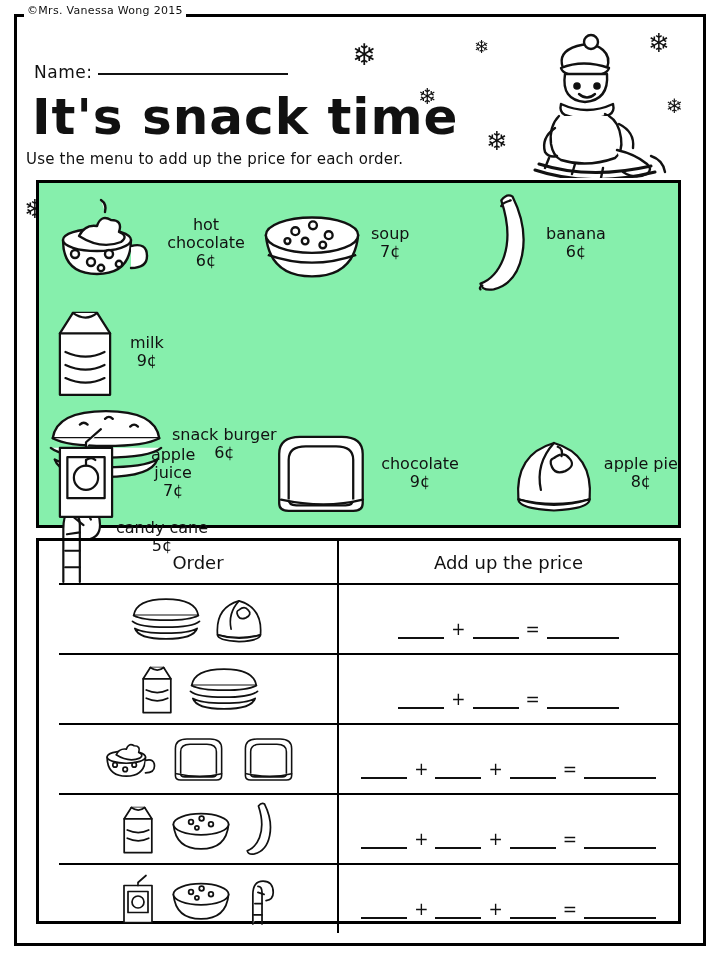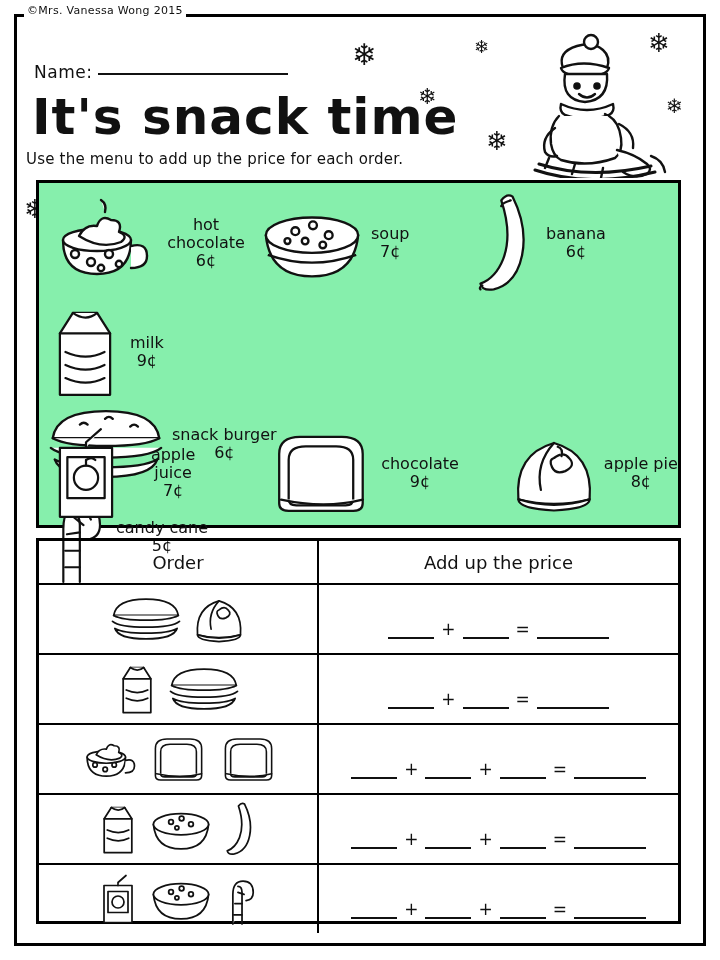--- a/index.html
+++ b/index.html
@@ -131,20 +131,21 @@
   }
   .label .price { display: block; }
 
   
   .table {
     position: absolute;
     left: 36px; top: 538px;
     width: 645px; height: 386px;
     border: 3px solid #000;
     box-sizing: border-box;
+    padding-left: 20px;
   }
   .th-row {
     display: flex;
     height: 42px;
     border-bottom: 2px solid #000;
   }
   .th {
     display: flex;
     align-items: center;
     justify-content: center;

